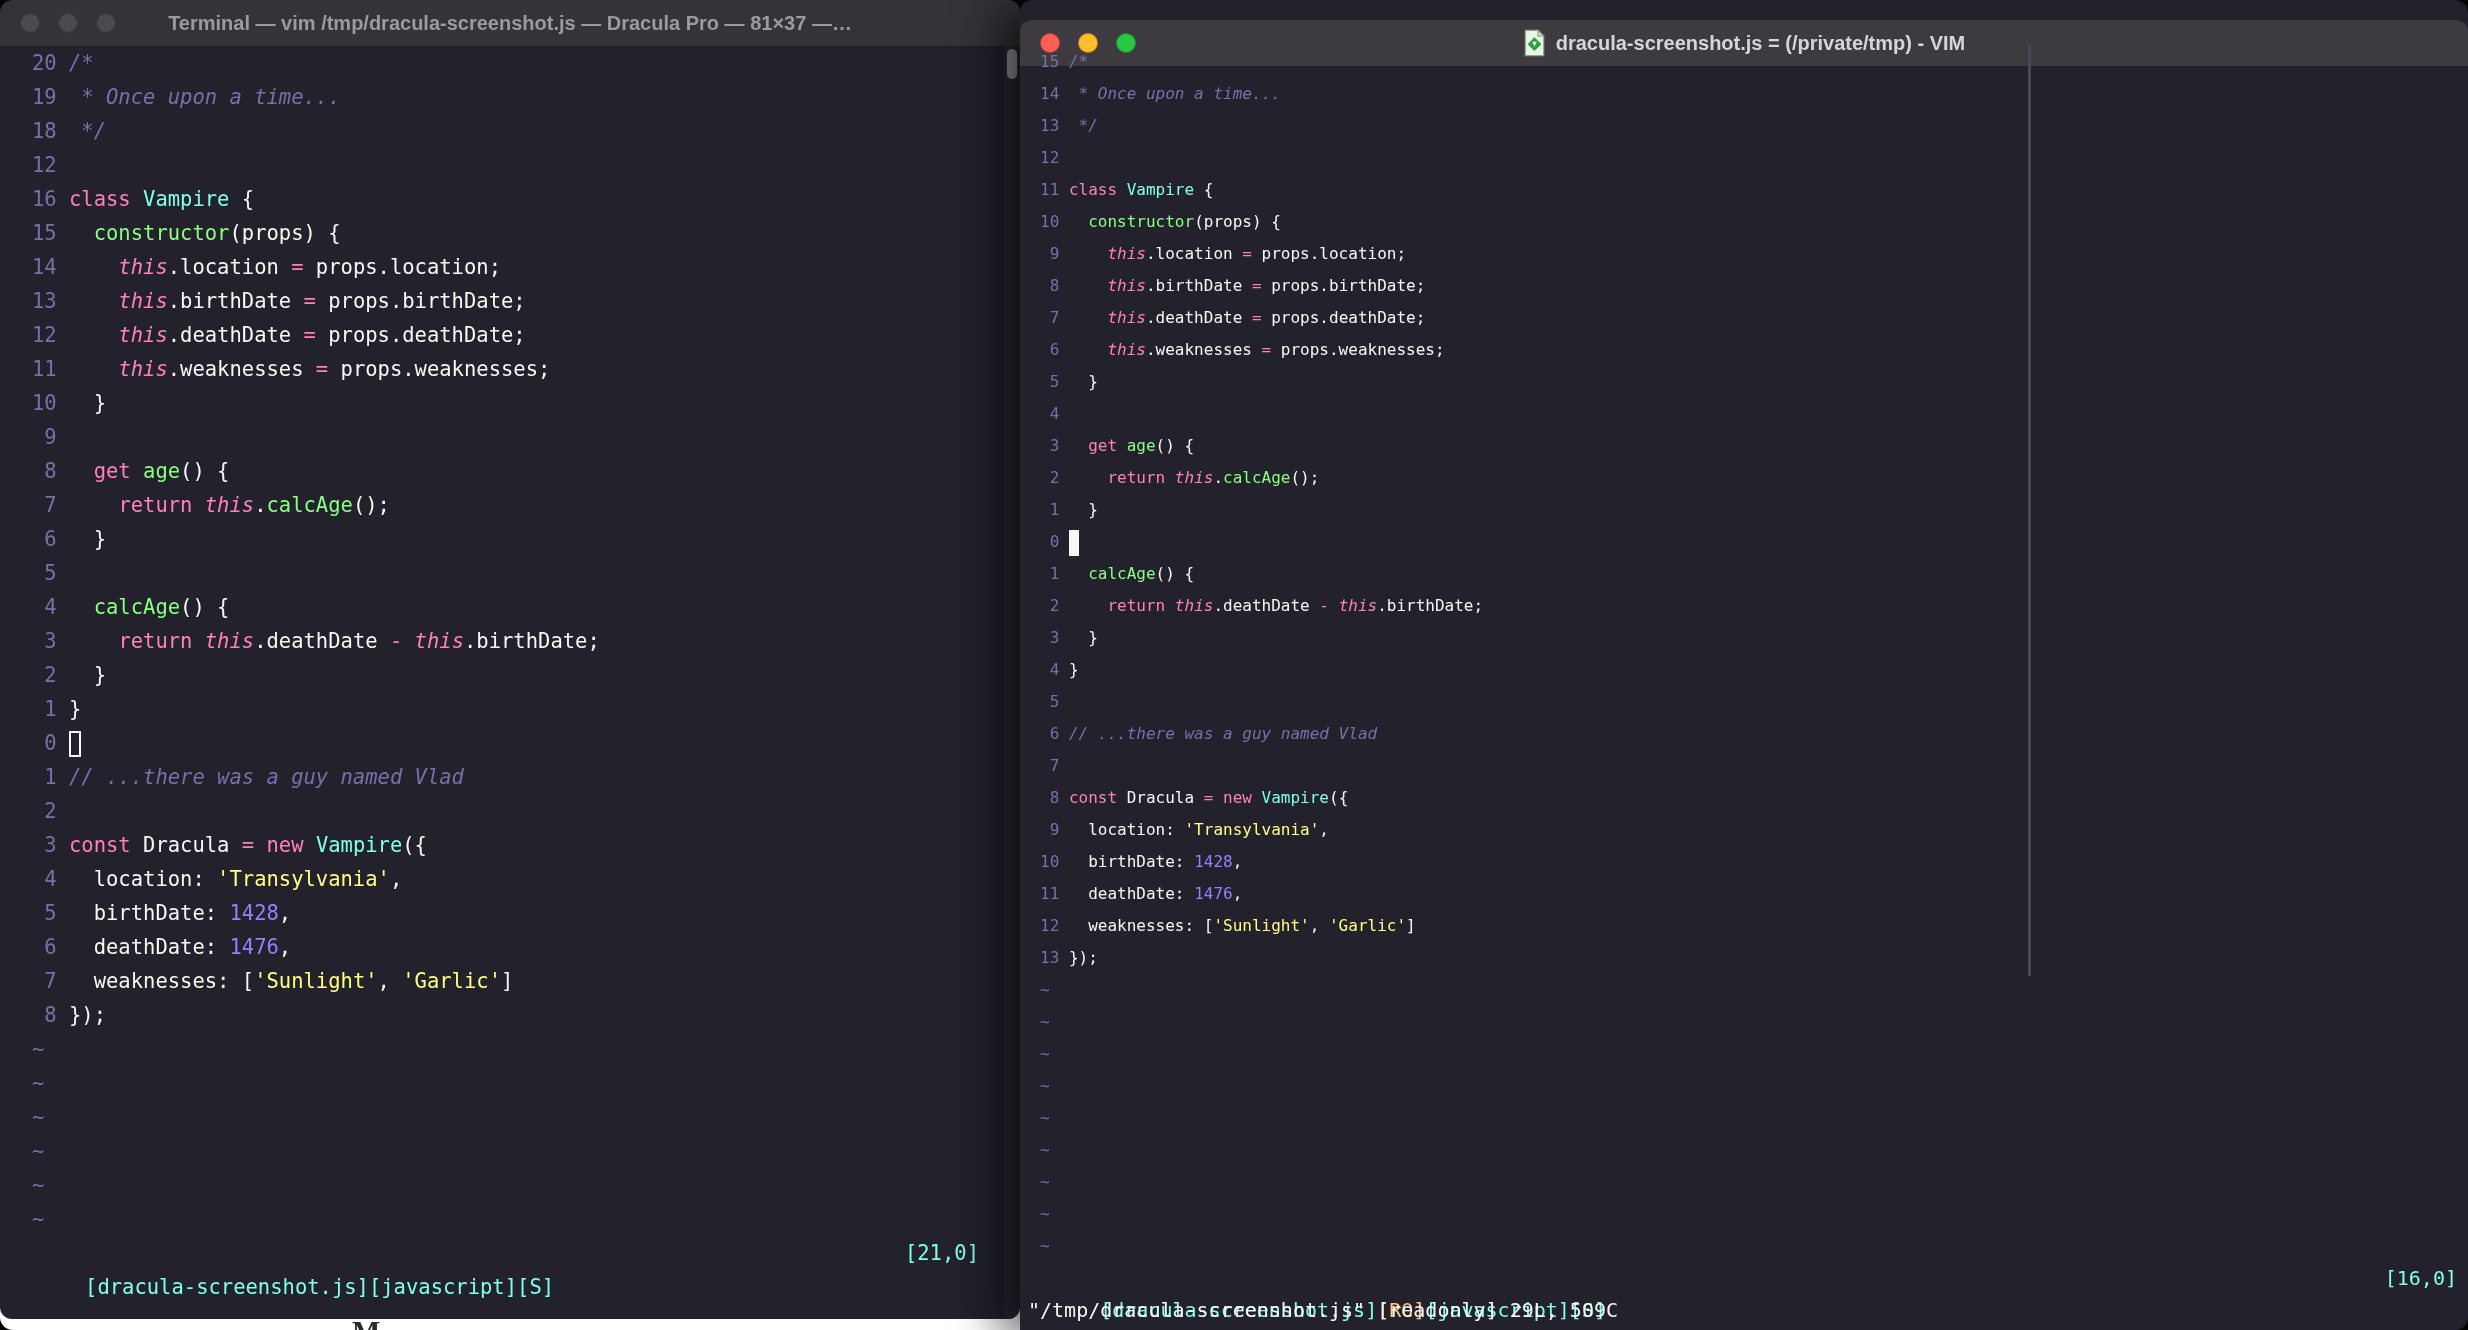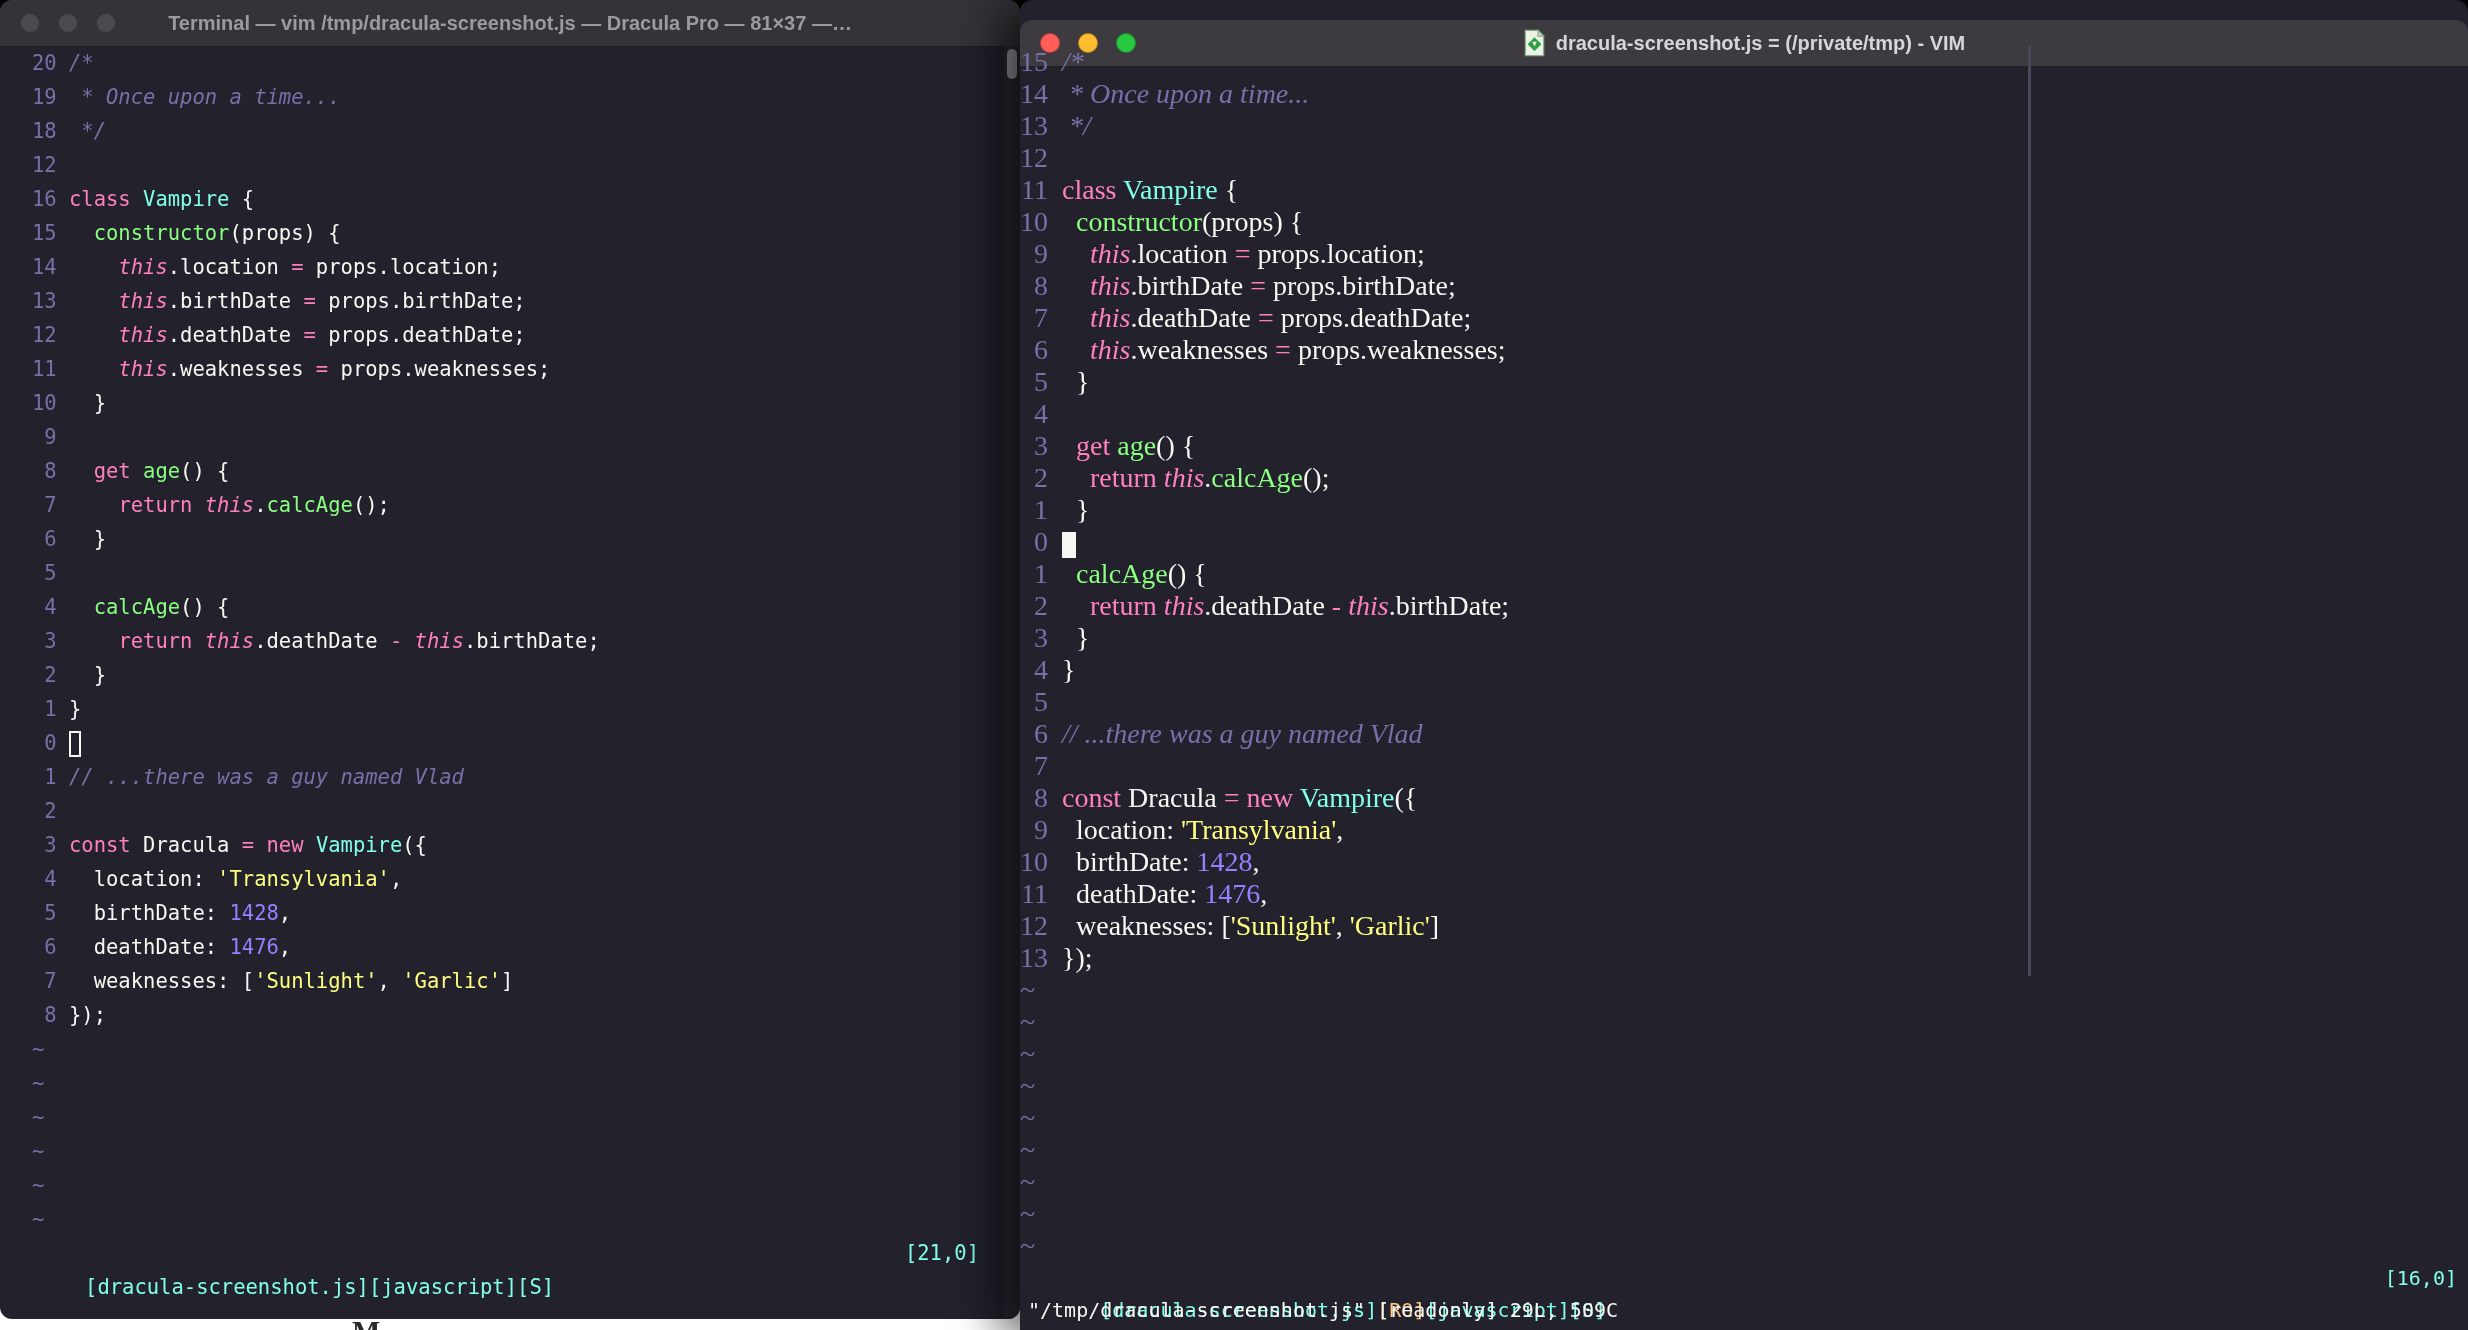--- a/index.html
+++ b/index.html
@@ -1,17 +1,17 @@
 <!DOCTYPE html>
 <html style="--bg: #22212C; --fg: #F8F8F2; --comment: #7970A9; --pink: #FF80BF; --green: #8AFF80; --cyan: #80FFEA; --yellow: #FFFF80; --purple: #9580FF; --orange: #FFCA80; --titlebar_left: #353338; --titlebar_right: #3D3B40; --title_text_dim: #9C9AA0; --title_text_bright: #D6D5D8; --traffic_red: #FF5F57; --traffic_yellow: #FEBC2E; --traffic_green: #28C840; --traffic_inactive: #4C4A50;"><head>
 <meta charset="utf-8">
 <style>
   html,body { margin:0; padding:0; background:#050505; }
   .screen { position:relative; width:2468px; height:1330px; overflow:hidden;
-            font-family:"DejaVu Sans Mono", monospace; }
+            font-family:"DejaVu Sans Mono", monospace;border-radius:13px; }
 
   
   .term { position:absolute; background:var(--bg); }
   .lw { left:0; top:0; width:1020px; height:1319px; border-radius:12px; z-index:1; }
   .rw { left:1020px; top:0; width:1448px; height:1330px; border-radius:12px 12px 0 0; z-index:2;
         box-shadow:-22px 6px 44px rgba(0,0,0,0.6); }
 
   
   .titlebar { position:absolute; left:0; right:0; top:0; height:46px;
               display:flex; align-items:center; border-radius:12px 12px 0 0;
@@ -28,22 +28,22 @@
   .light.green  { background:var(--traffic_green); }
   .title { margin:0 auto; white-space:nowrap; overflow:hidden; display:flex; align-items:center; gap:10px; }
   .title.dim    { color:var(--title_text_dim); }
   .title.bright { color:var(--title_text_bright); }
   .docicon { width:23px; height:28px; flex:0 0 auto; }
 
   
   .pane { position:absolute; left:0; overflow:hidden; color:var(--fg); }
   .pane-left  { top:46px; width:1004px; height:1190px; padding-left:32px;
                 font-size:20.5px; line-height:34px; }
-  .pane-right { top:46px; width:1428px; height:1216px; 
-                font-size:28px; line-height:32px;font-family:Liberation Serif, serif; }
+  .pane-right { top:46px; width:1428px; height:1216px; padding-left:20px;
+                font-size:16px; line-height:32px; }
   .row { white-space:pre; }
   .ln { display:inline-block; width:2ch; margin-right:1ch; text-align:right; color:var(--comment); }
   .tilde-row { color:var(--comment); }
 
   .w  { color:var(--fg); }
   .c  { color:var(--comment); font-style:italic; }
   .k  { color:var(--pink); }
   .ki { color:var(--pink); font-style:italic; }
   .f  { color:var(--green); }
   .t  { color:var(--cyan); }

